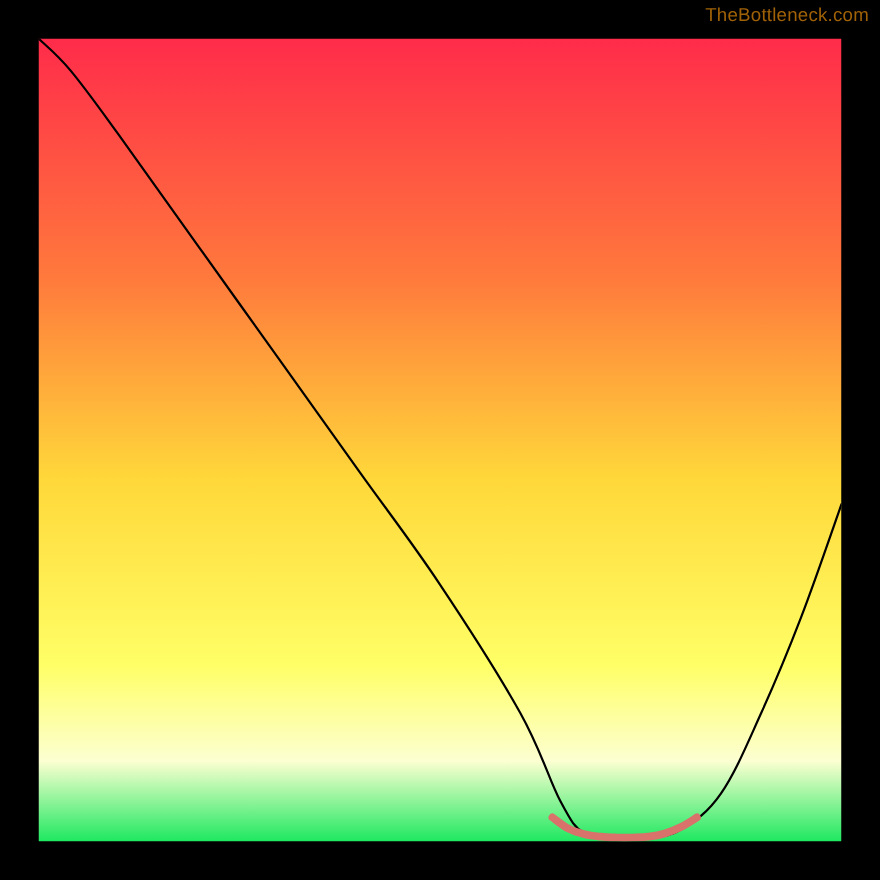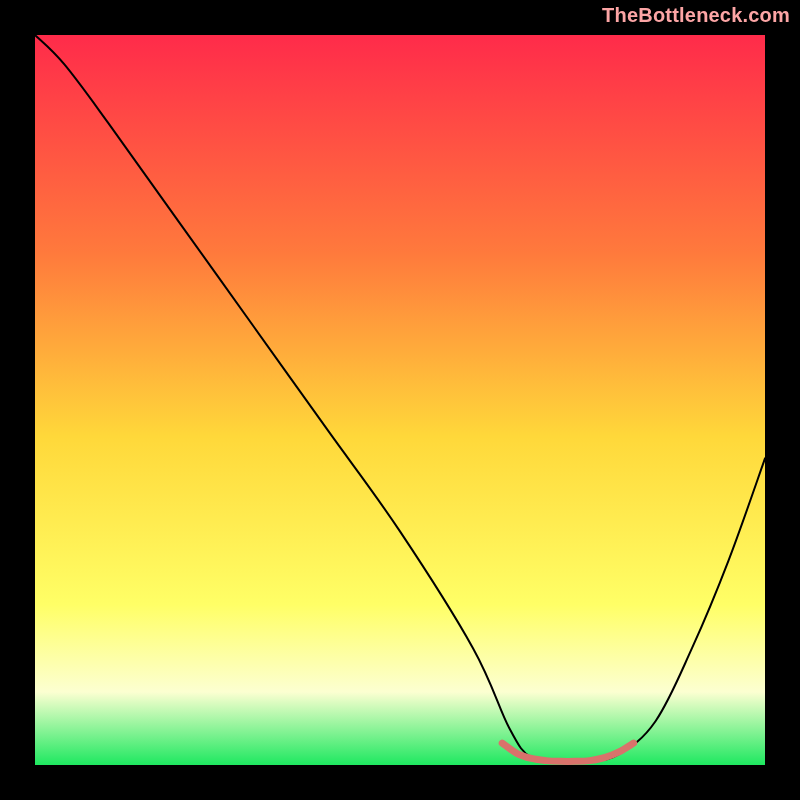--- a/index.html
+++ b/index.html
@@ -14,23 +14,23 @@
   .frame {
     position: relative;
     width: 800px;
     height: 800px;
     background: #000;
   }
   .watermark {
     position: absolute;
     top: 4px;
     right: 10px;
-    color: #fca5a5;
-    font-size: 20px;
-    font-weight: 700;
+    color: #a16207;
+    font-size: 17px;
+    font-weight: 400;
     letter-spacing: 0.2px;
     z-index: 5;
     user-select: none;
   }
   .plot-wrap {
     position: absolute;
     left: 35px;
     top: 35px;
     width: 730px;
     height: 730px;

